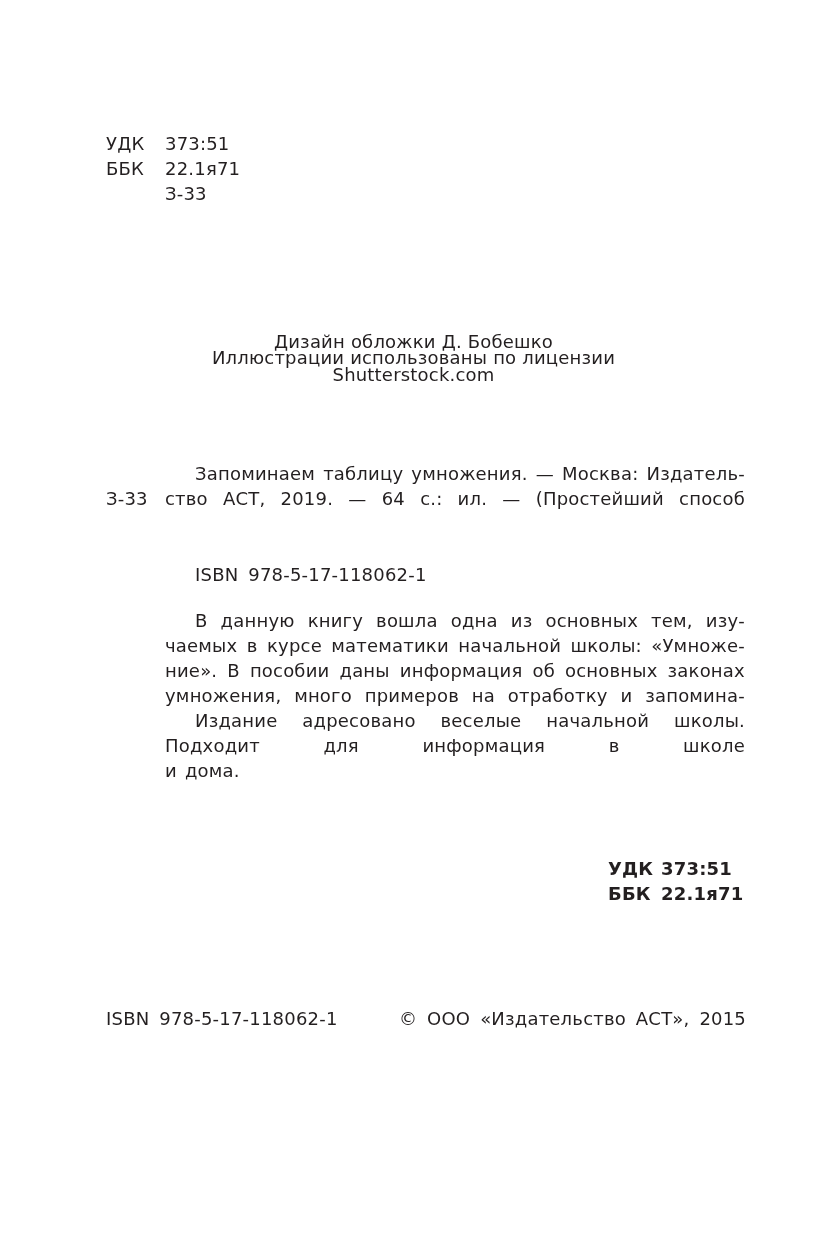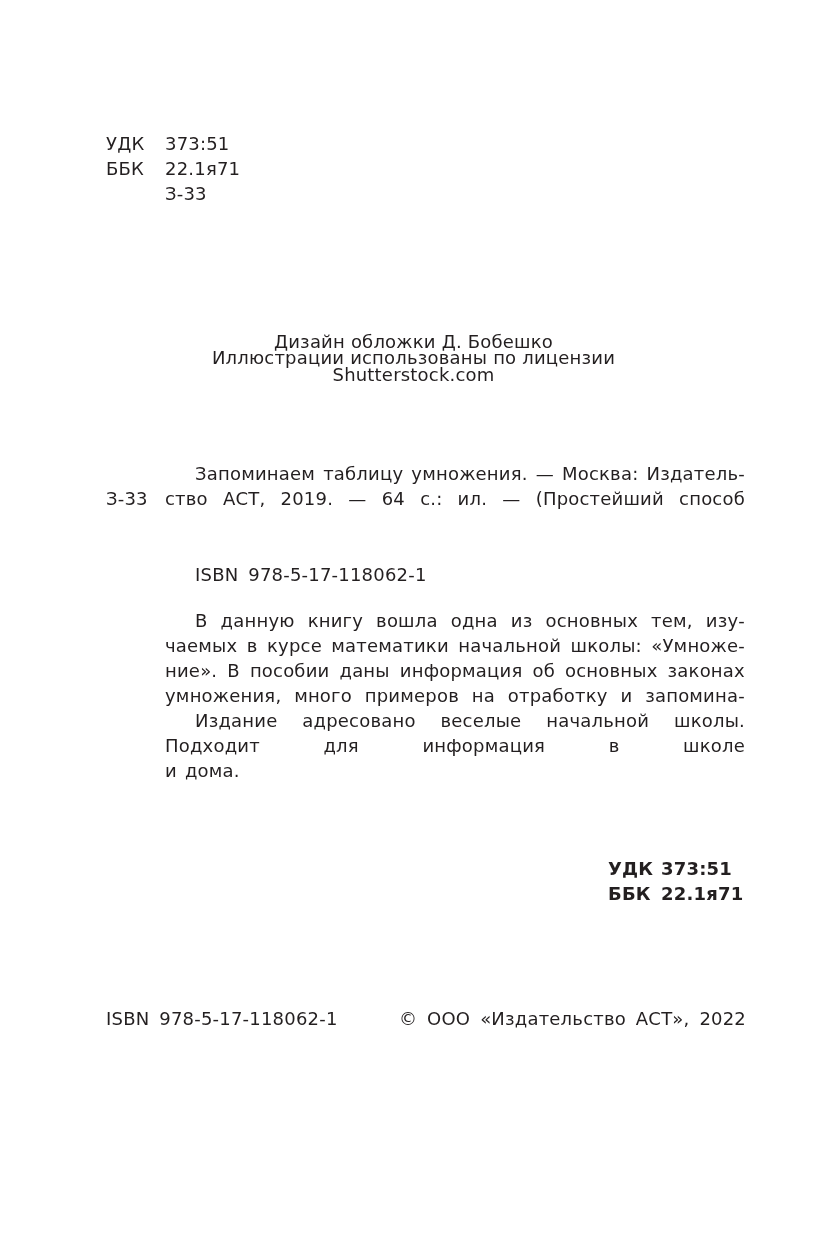--- a/index.html
+++ b/index.html
@@ -132,14 +132,14 @@
     </div>
 </div>
 
 <div class="abs bold-codes">
   <div><span class="k">УДК</span><span>373:51</span></div>
   <div><span class="k">ББК</span><span>22.1я71</span></div>
 </div>
 
 <div class="abs bottom">
   <span style="word-spacing:4px;">ISBN 978-5-17-118062-1</span>
-  <span style="word-spacing:4px;">© ООО «Издательство АСТ», 2022</span>
+  <span style="word-spacing:4px;">© ООО «Издательство АСТ», 2015</span>
 </div>
 
 </body></html>

